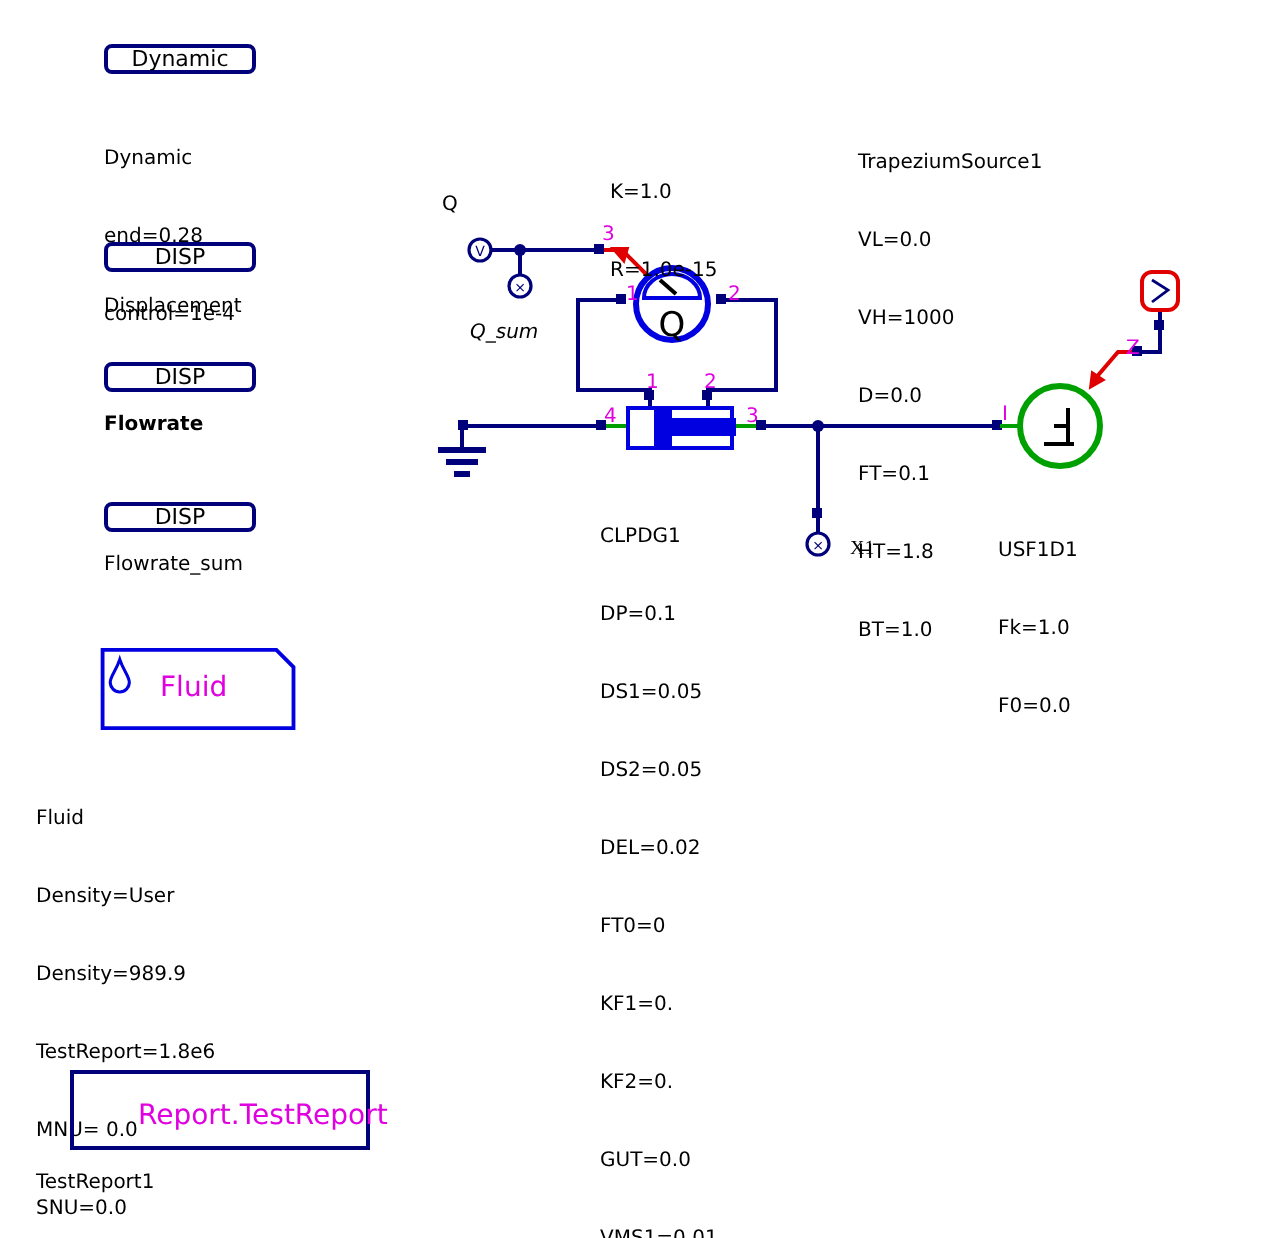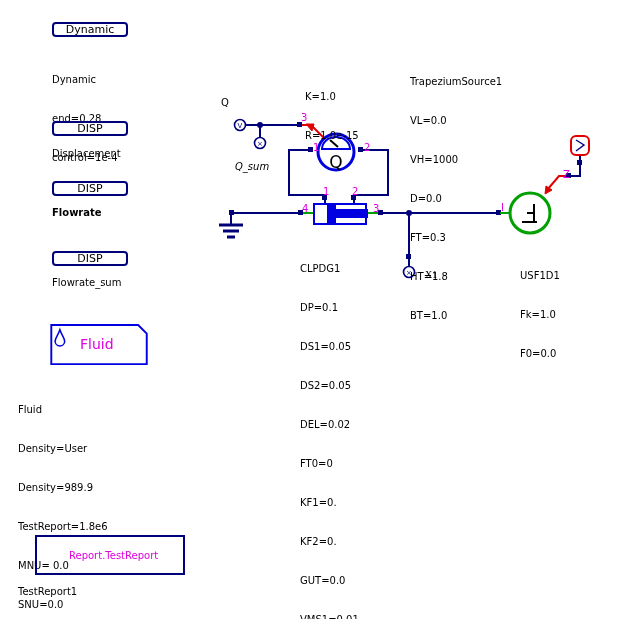--- a/index.html
+++ b/index.html
@@ -6,21 +6,21 @@
   body { width:635px; height:619px; position:relative; overflow:hidden;
          font-family:"DejaVu Sans","Liberation Sans",sans-serif; font-size:10px; color:#000; }
   .btn { position:absolute; width:76px; height:15px; border:2px solid #00007a; border-radius:4px;
          box-sizing:border-box; text-align:center; font-size:11px; line-height:12px; color:#000; background:#fff; cursor:pointer; }
   .lbl { position:absolute; font-size:10px; line-height:13px; white-space:pre; }
   .param-list div { font-size:10px; line-height:13px; white-space:pre; }
   .pin { position:absolute; color:#e000e0; font-size:10px; line-height:10px; }
   .fluid-box { position:absolute; left:49px; top:324px; width:101px; height:42px; }
   .fluid-text { position:absolute; left:80px; top:336px; color:#e000e0; font-size:14px; }
   .report-box { position:absolute; left:35px; top:535px; width:150px; height:40px; border:2px solid #00007a; box-sizing:border-box; }
-  .report-text { position:absolute; left:69px; top:550px; color:#e000e0; font-size:10px; }
+  .report-text { position:absolute; left:69px; top:550px; color:#e000e0; font-size:14px; }
   svg { position:absolute; left:0; top:0; }
 </style>
 </head>
 <body>
 
 <div class="btn" style="left:52px;top:22px;">Dynamic</div>
 <div class="lbl param-list" style="left:52px;top:47px;">
   <div>Dynamic</div>
   <div>end=0.28</div>
   <div>control=1e-4</div>
@@ -181,29 +181,29 @@
   
   
   
   
   
   
 </div>
 
 <div class="lbl" style="left:425px;top:268px;font-family:Liberation Serif, serif;">X1</div>
 
-<div class="lbl param-list" style="left:410px;top:49px;">
+<div class="lbl param-list" style="left:429px;top:49px;">
   <div>TrapeziumSource1</div>
   <div>VL=0.0</div>
   <div>VH=1000</div>
   <div>D=0.0</div>
-  <div>FT=0.3</div>
+  <div>FT=0.1</div>
   <div>HT=1.8</div>
   <div>BT=1.0</div>
 </div>
 
 <div class="pin" style="left:501px;top:203px;">I</div>
 <div class="pin" style="left:563px;top:170px;">Z</div>
-<div class="lbl param-list" style="left:520px;top:243px;">
+<div class="lbl param-list" style="left:499px;top:243px;">
   <div>USF1D1</div>
   <div>Fk=1.0</div>
   <div>F0=0.0</div>
 </div>
 
 </body></html>

